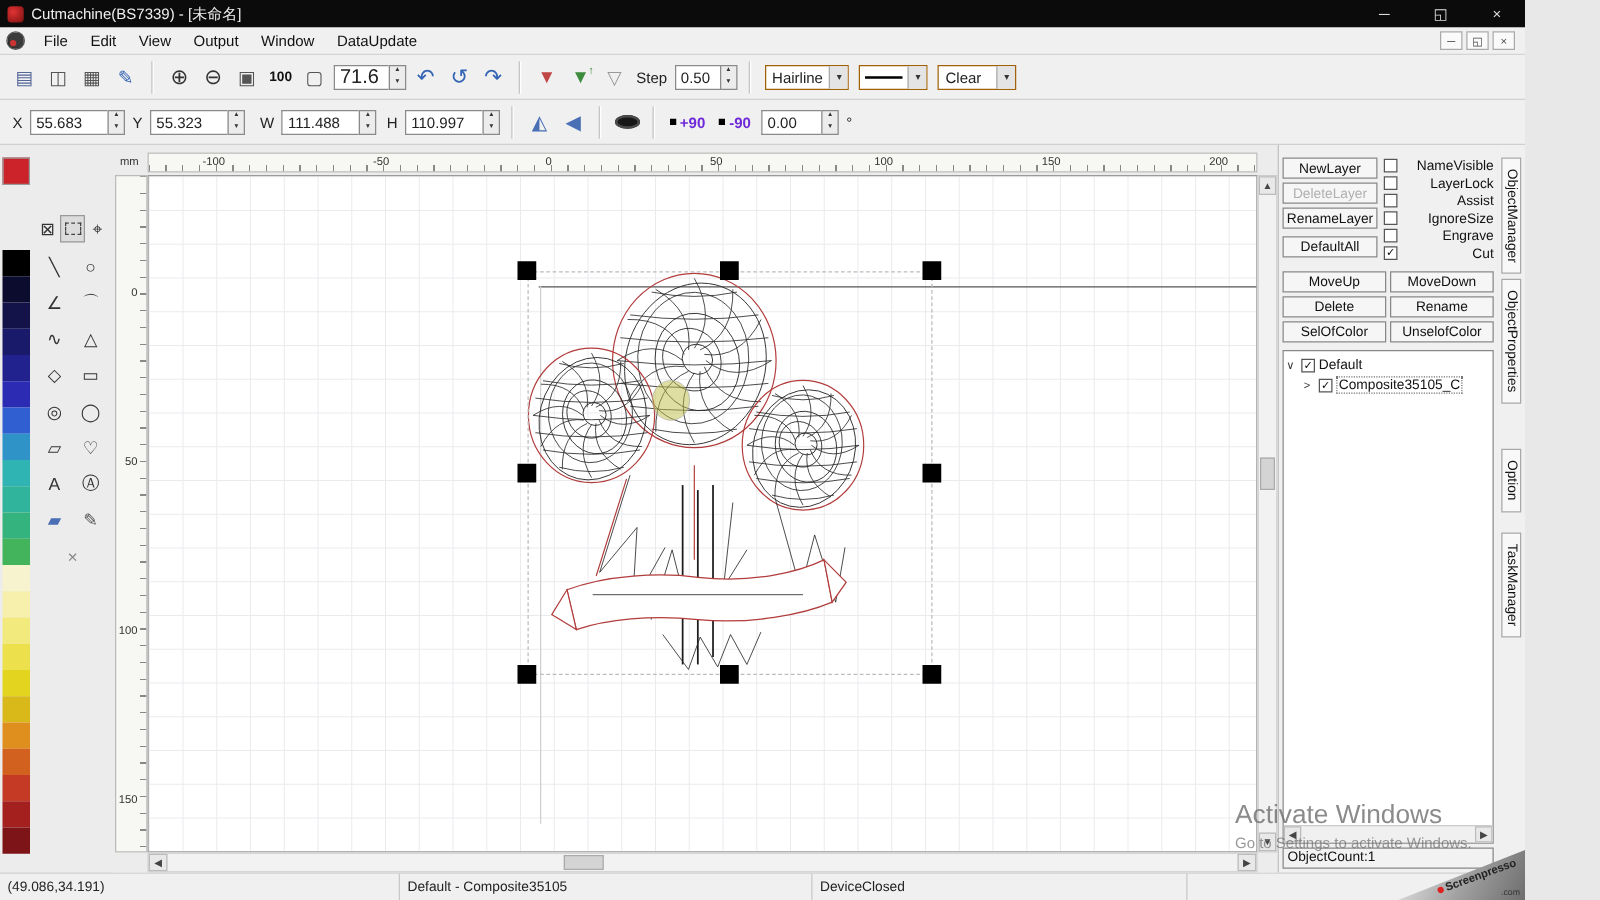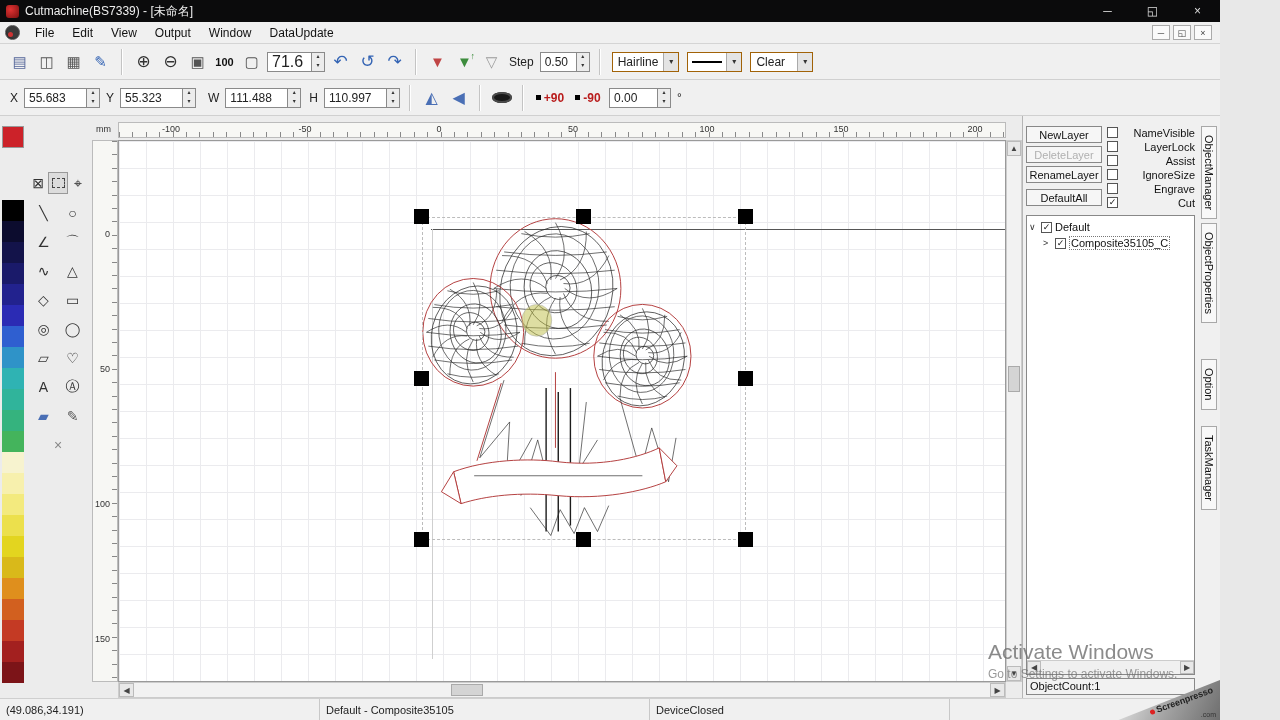--- a/index.html
+++ b/index.html
@@ -32,21 +32,21 @@
 .step-field .val { width:36px; }
 .angle-field .val { width:48px; }
 .xy-field .val { width:62px; }
 .combo { display:flex; height:20px; border:1px solid #a16207; background:#fff; margin:0 4px; align-items:center; }
 .combo .cval { padding:0 5px; font-size:12px; min-width:46px; }
 .combo .carr { width:15px; align-self:stretch; background:#e4e4e4; border-left:1px solid #aaa; display:flex; align-items:center; justify-content:center; font-size:8px; color:#333; }
 .lbl { margin:0 4px; font-size:12px; }
 .lineimg { width:30px; height:2px; background:#000; margin:0 4px; }
 .uparr { position:absolute; right:3px; top:2px; font-size:9px; color:#3d8c3d; }
 .eye { width:20px; height:11px; border-radius:50%; background:#181818; box-shadow:inset 0 0 0 2px #4a4a4a; }
-.rot { width:38px; font-size:12px; font-weight:bold; color:#b91c1c; }
+.rot { width:38px; font-size:12px; font-weight:bold; color:#6d28d9; }
 .rot .sq { width:5px; height:5px; background:#000; margin-right:3px; }
 .blue { color:#3464b4; }
 
 
 .main { flex:1; display:flex; min-height:0; }
 
 .color-strip { width:26px; background:#ececec; padding-top:10px; flex:0 0 auto; }
 .cur-color { width:22px; height:22px; margin-left:2px; border:1px solid #999; }
 .palette { margin-top:52px; }
 .swatch { width:22px; height:21px; margin-left:2px; }
@@ -498,20 +498,28 @@
             <div class="chkrow">
               <span class="chk"></span>
               <span>Engrave</span>
             </div>
             <div class="chkrow">
               <span class="chk">✓</span>
               <span>Cut</span>
             </div>
           </div>
       </div>
+      <div class="om-grid">
+        <div class="om-btn">MoveUp</div>
+        <div class="om-btn">MoveDown</div>
+        <div class="om-btn">Delete</div>
+        <div class="om-btn">Rename</div>
+        <div class="om-btn">SelOfColor</div>
+        <div class="om-btn">UnselofColor</div>
+      </div>
       <div class="tree">
         <div class="tree-row">
           <span class="texp">∨</span>
           <span class="chk">✓</span>
           <span>Default</span>
         </div>
         <div class="tree-row child">
           <span class="texp">&gt;</span>
           <span class="chk">✓</span>
           <span class="selobj">Composite35105_C</span>

